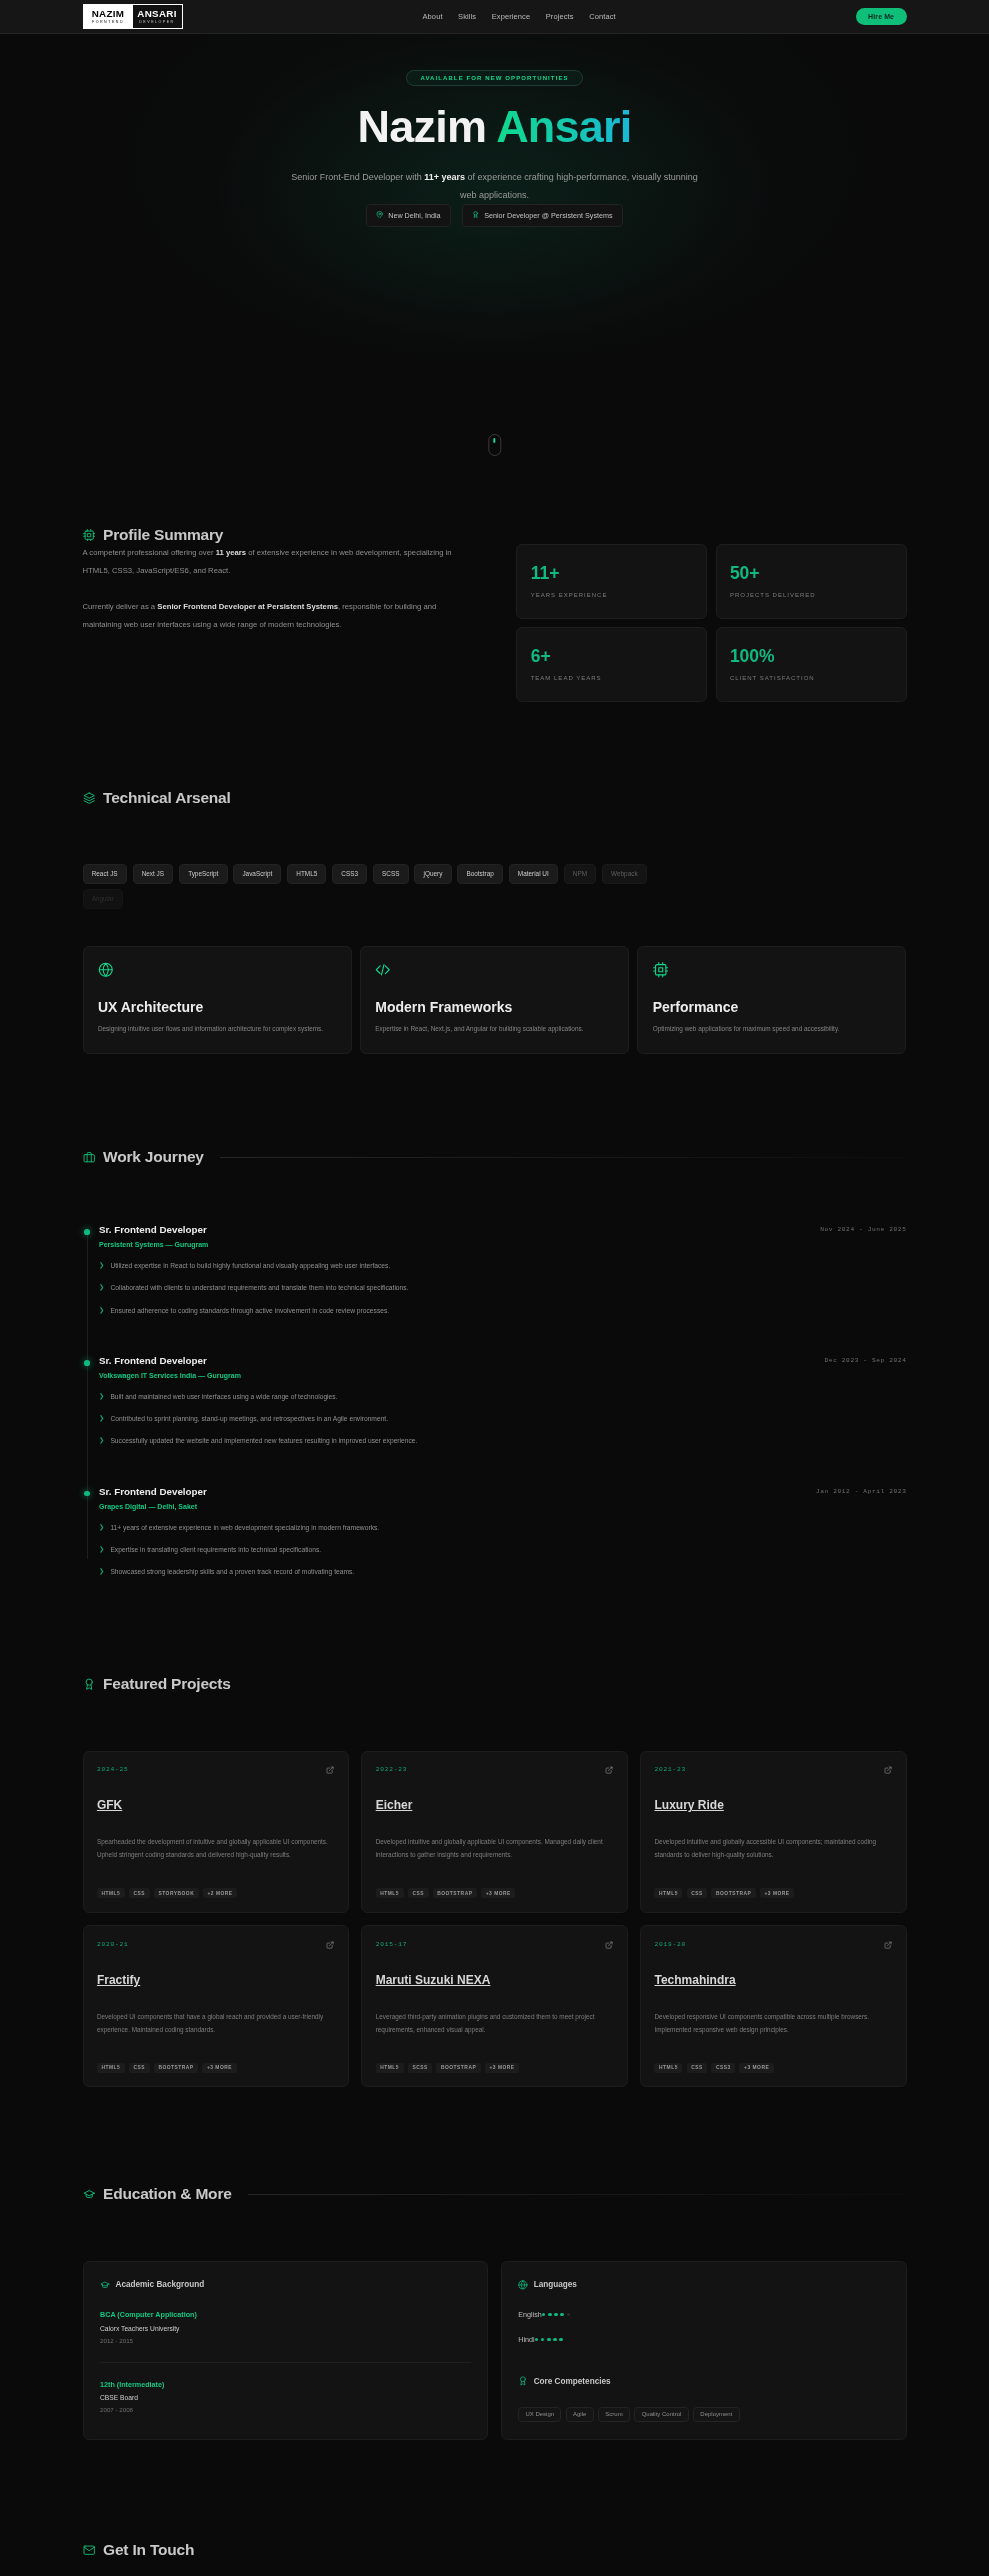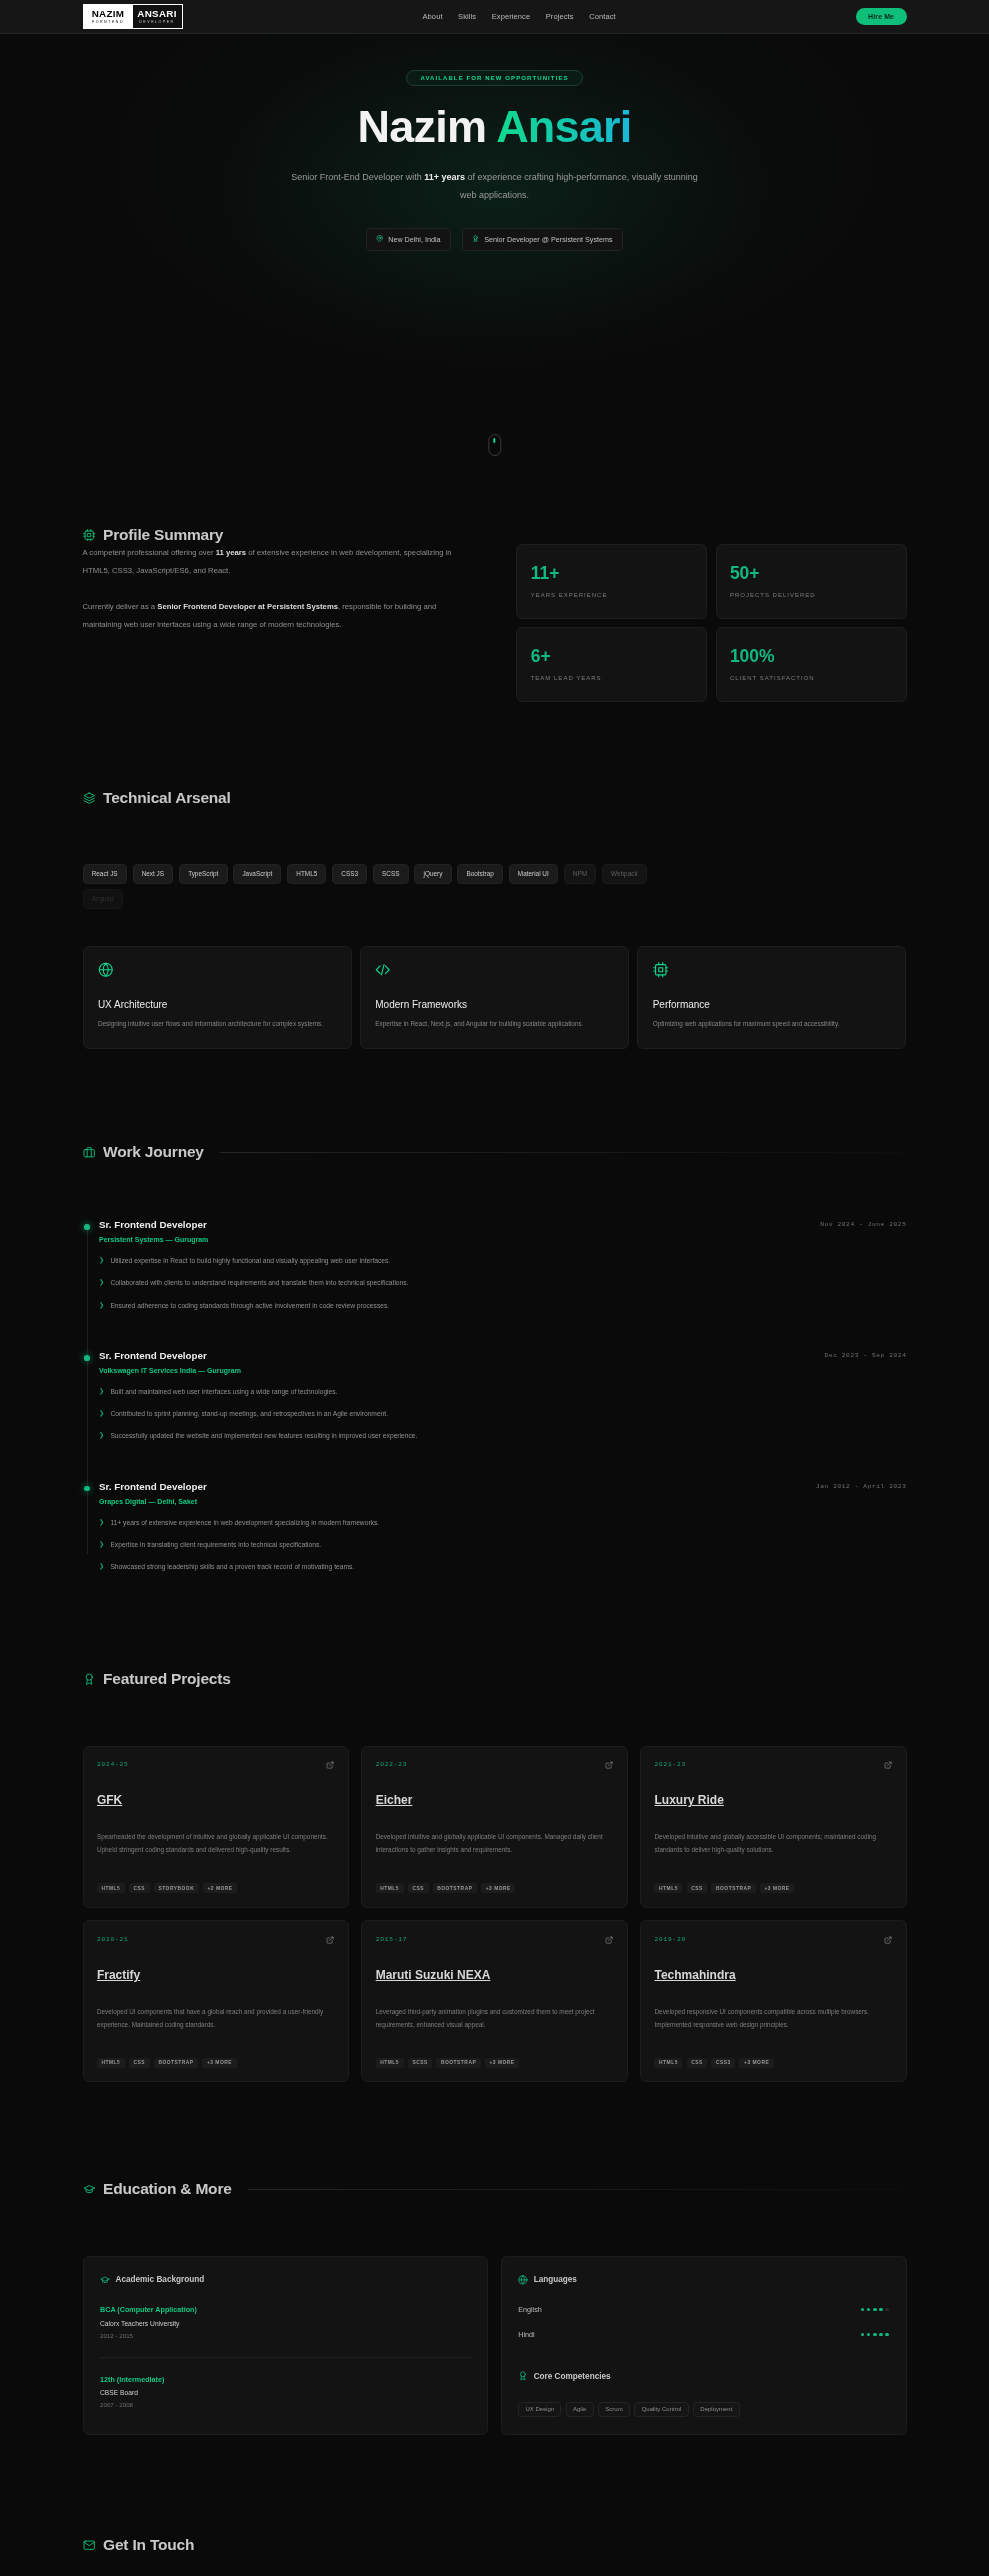--- a/index.html
+++ b/index.html
@@ -88,21 +88,21 @@
   .hero-name .first{color:#f2f2f2;}
   .hero-name .last{
     background:linear-gradient(90deg,#10d98d 0%,#15c8b0 55%,#1ab8d8 100%);
     -webkit-background-clip:text;background-clip:text;color:transparent;
   }
   .hero-sub{
     margin-top:18.5px;width:407px;text-align:center;
     font-size:9px;line-height:2.0;color:#9b9b9b;
   }
   .hero-sub b{color:#eeeeee;font-weight:bold;}
-  .hero-pills{margin-top:24px;display:flex;gap:10.3px;}
+  .hero-pills{display:flex;gap:10.3px;}
   .pill{
     display:flex;align-items:center;gap:4.6px;
     background:#131313;border:0.5px solid #232323;border-radius:4.6px;
     padding:5.7px 9.8px;font-size:7.2px;color:#c2c2c2;cursor:pointer;
   }
   .pill svg{flex:0 0 auto}
   .scroll-ind{
     position:absolute;left:50%;transform:translateX(-50%);
     top:400px;
     width:13.4px;height:21.6px;border:1px solid #3a3a3a;border-radius:7.2px;
@@ -143,21 +143,21 @@
     padding:5.2px 8.2px;font-size:6.4px;color:#cccccc;cursor:pointer;white-space:nowrap;
   }
   .chip.dim{color:#5e5e5e;background:#141414;border-color:#1b1b1b;}
   .chip.dimmer{color:#303030;background:#111;border-color:#161616;}
   .feature-row{display:flex;gap:8.2px;margin-top:37px;}
   .fcard{
     flex:1;background:#131313;border:0.5px solid #1e1e1e;border-radius:6.2px;
     padding:15.5px 14.4px 17.5px 14.4px;min-height:101px;
   }
   .fcard-icon{color:#10d98d;margin-bottom:19.6px;display:block;}
-  .fcard-title{font-size:10px;font-weight:normal;color:#ececec;margin-bottom:8.2px;}
+  .fcard-title{font-size:14px;font-weight:bold;color:#ececec;margin-bottom:8.2px;}
   .fcard-desc{font-size:6.4px;line-height:1.95;color:#858585;}
 
   
   #experience{padding-top:94px;}
   .timeline{margin-top:58px;position:relative;padding-left:16.5px;}
   .tl-line{position:absolute;left:4.1px;top:5.2px;bottom:18.5px;width:0.5px;background:#1f1f1f;}
   .job{position:relative;margin-bottom:39px;}
   .job:last-child{margin-bottom:0}
   .job-dot{
     position:absolute;left:-15px;top:4.6px;width:5.7px;height:5.7px;border-radius:50%;
@@ -198,21 +198,21 @@
   #education{padding-top:98px;}
   .edu-grid{display:grid;grid-template-columns:1fr 1fr;gap:12.4px;margin-top:58px;}
   .panel{background:#131313;border:0.5px solid #1d1d1d;border-radius:6.2px;padding:17.5px 16.5px;}
   .panel-head{display:flex;align-items:center;gap:5.7px;margin-bottom:20.6px;}
   .panel-icon{color:#10b981;display:flex;align-items:center;}
   .panel-title{font-size:8.2px;font-weight:bold;color:#c8c8c8;}
   .edu-item-deg{font-size:7.2px;color:#10c983;font-weight:bold;}
   .edu-item-school{font-size:6.7px;color:#cfcfcf;margin-top:5.7px;}
   .edu-item-years{font-size:6.2px;color:#6d6d6d;margin-top:5.2px;}
   .edu-div{height:0.5px;background:#1f1f1f;margin:17.5px 0;}
-  .lang-row{display:flex;justify-content:space-between;align-items:center;margin-bottom:16px;}
+  .lang-row{display:flex;justify-content:flex-start;align-items:center;margin-bottom:16px;}
   .lang-name{font-size:7.2px;color:#bdbdbd;}
   .dots{display:flex;gap:2.6px;}
   .dot{width:3.6px;height:3.6px;border-radius:50%;background:#10b981;}
   .dot.off{background:#2b2b2b;}
   .comp-tags{display:flex;flex-wrap:wrap;gap:4.6px;}
   .ctag{
     border:0.5px solid #242424;border-radius:3.6px;background:#151515;
     padding:3.6px 6.2px;font-size:6px;color:#8e8e8e;cursor:pointer;
   }
 

